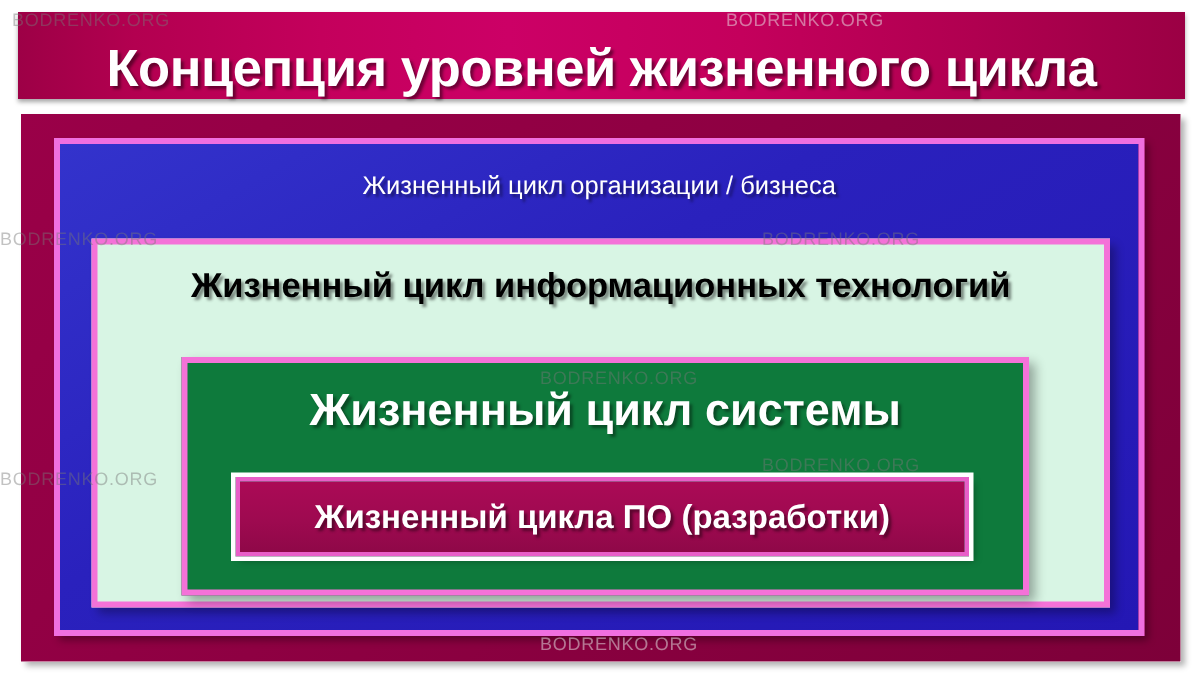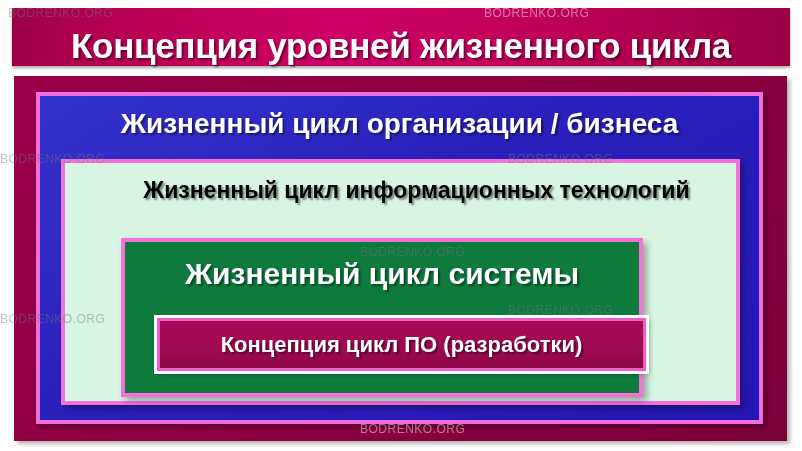--- a/index.html
+++ b/index.html
@@ -82,22 +82,22 @@
     left: 0;
     top: 4px;
     width: 100%;
     height: 48px;
     display: flex;
     align-items: center;
     justify-content: center;
   }
   .level-blue .band-text {
     color: #ffffff;
-    font-size: 28px;
-    font-weight: bold;
+    font-size: 17px;
+    font-weight: normal;
     white-space: nowrap;
     text-shadow: 2px 2px 2px rgba(0,0,0,0.45);
   }
 
   
   .level-mint {
     position: absolute;
     left: 21px;
     top: 63px;
     width: 679px;
@@ -109,35 +109,34 @@
   }
   .level-mint > .band {
     position: absolute;
     left: 0;
     top: 6px;
     width: 100%;
     height: 42px;
     display: flex;
     align-items: center;
     justify-content: center;
-    padding-left: 16px;
   }
   .level-mint .band-text {
     color: #000000;
     font-size: 23px;
     font-weight: bold;
     white-space: nowrap;
   }
 
   
   .level-green {
     position: absolute;
     left: 56px;
     top: 75px;
-    width: 522px;
+    width: 565px;
     height: 159px;
     background: #0e7a3c;
     border: 4px solid #f472d8;
     box-sizing: border-box;
     box-shadow: 4px 4px 7px rgba(0,0,0,0.32);
   }
   .level-green > .band {
     position: absolute;
     left: 0;
     top: 6px;
@@ -218,21 +217,21 @@
         <div class="band">
           <span class="band-text">Жизненный цикл информационных технологий</span>
         </div>
 
         <div class="level-green">
           <div class="band">
             <span class="band-text">Жизненный цикл системы</span>
           </div>
 
           <div class="level-inner">
-            <span class="band-text">Концепция цикл ПО (разработки)</span>
+            <span class="band-text">Жизненный цикла ПО (разработки)</span>
           </div>
 
         </div>
       </div>
     </div>
   </div>
 
   <div id="watermark-layer">
       <div class="watermark dark" style="left: 8px; top: 6px;">BODRENKO.ORG</div>
       <div class="watermark light" style="left: 484px; top: 6px;">BODRENKO.ORG</div>

